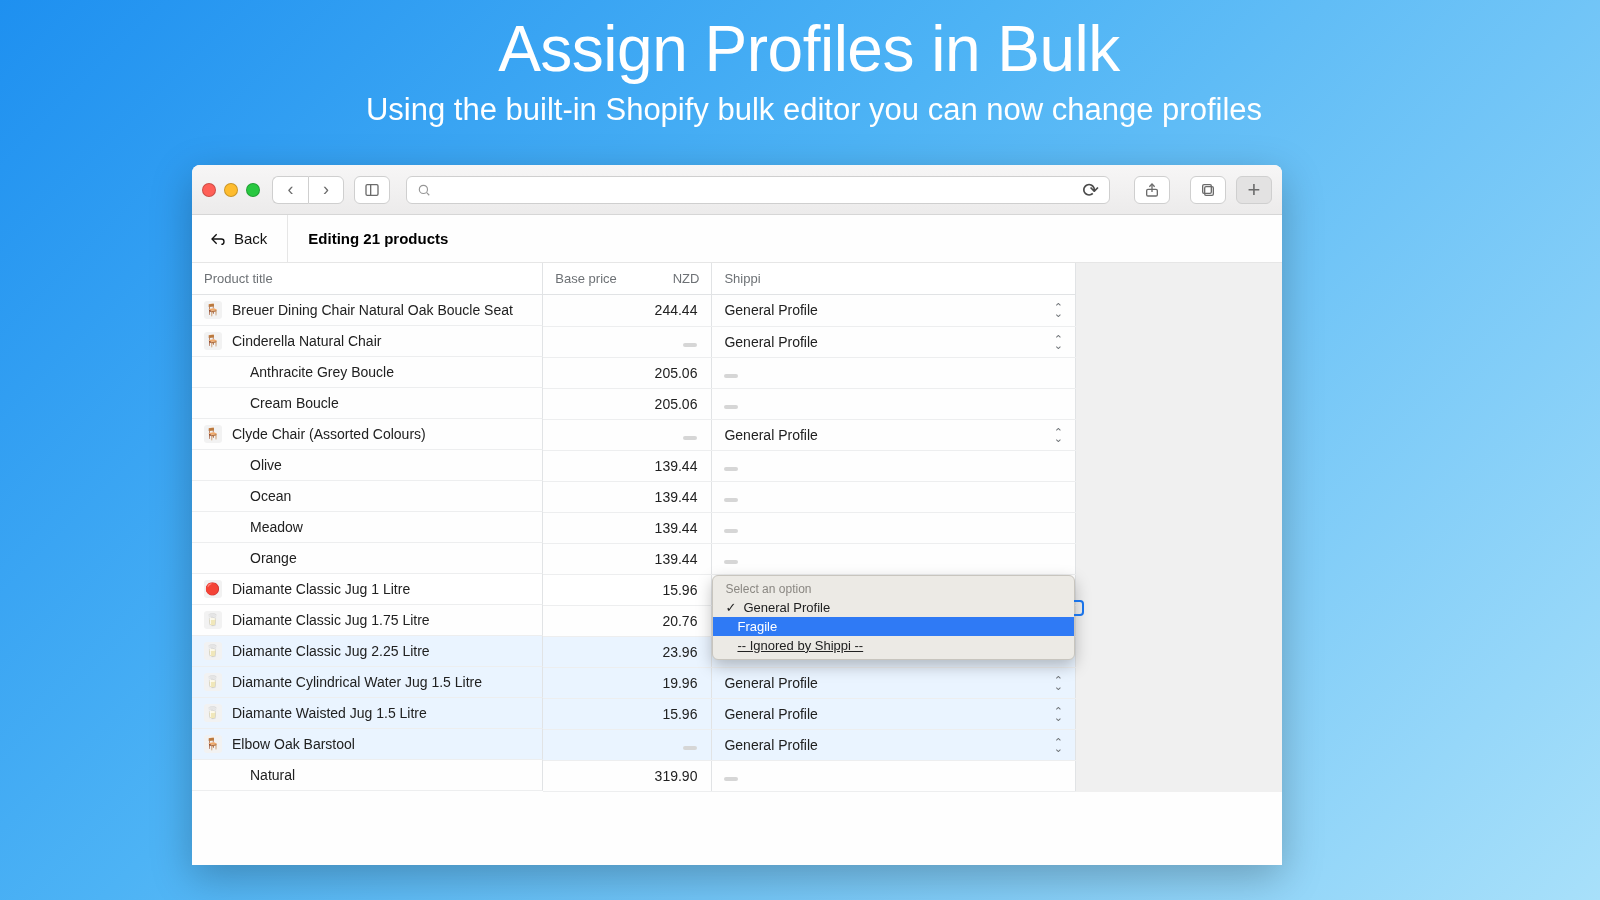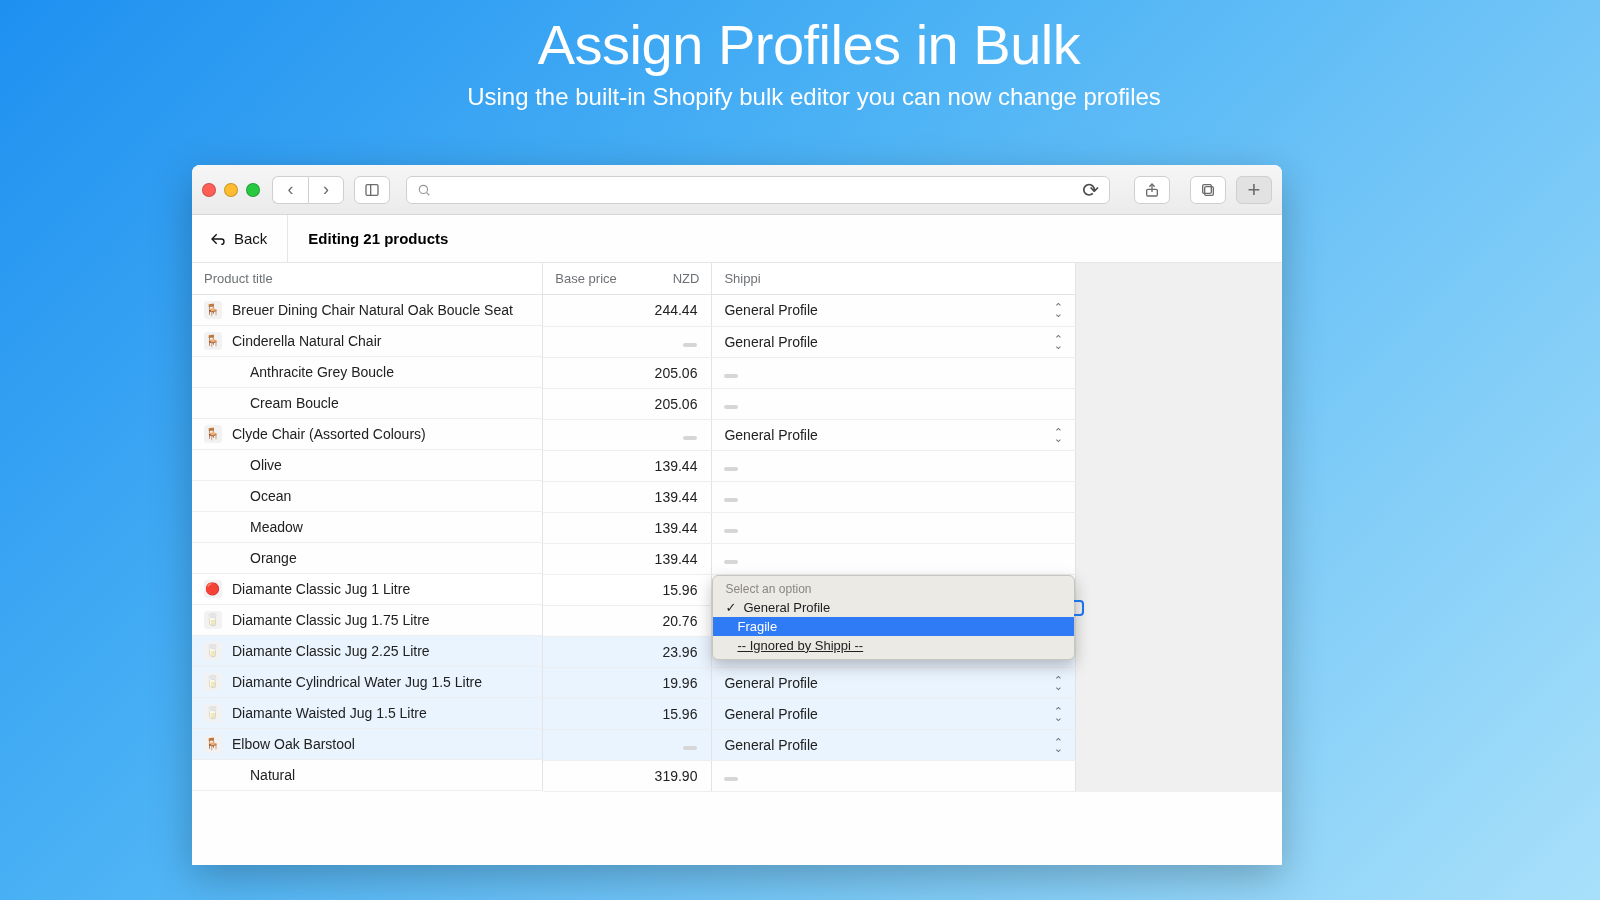--- a/index.html
+++ b/index.html
@@ -3,22 +3,22 @@
 <meta charset="utf-8">
 <style>
 * { box-sizing: border-box; margin: 0; padding: 0; }
 body {
   width: 1600px; height: 900px;
   background: linear-gradient(135deg, #1e90f0 0%, #4db3f5 40%, #a8e0fa 100%);
   font-family: -apple-system, "Helvetica Neue", Helvetica, Arial, sans-serif;
   overflow: hidden;
 }
 .hero { text-align: center; color: #fff; padding-top: 12px; }
-.hero h1 { font-size: 56px; font-weight: 400; letter-spacing: -0.5px; margin-left: 18px; }
-.hero p { font-size: 24px; font-weight: 300; margin-top: 6px; padding-left: 28px; }
+.hero h1 { font-size: 64px; font-weight: 400; letter-spacing: -0.5px; margin-left: 18px; }
+.hero p { font-size: 31px; font-weight: 300; margin-top: 6px; padding-left: 28px; }
 
 .window {
   position: absolute; left: 192px; top: 165px; width: 1090px; height: 700px;
   background: #fefefe; border-radius: 8px 8px 0 0; overflow: hidden;
   box-shadow: 0 12px 40px rgba(0,0,0,.25);
 }
 .titlebar {
   height: 50px; background: linear-gradient(#f7f6f6, #ecebeb);
   border-bottom: 1px solid #d6d6d6; display: flex; align-items: center; padding: 0 10px;
 }

